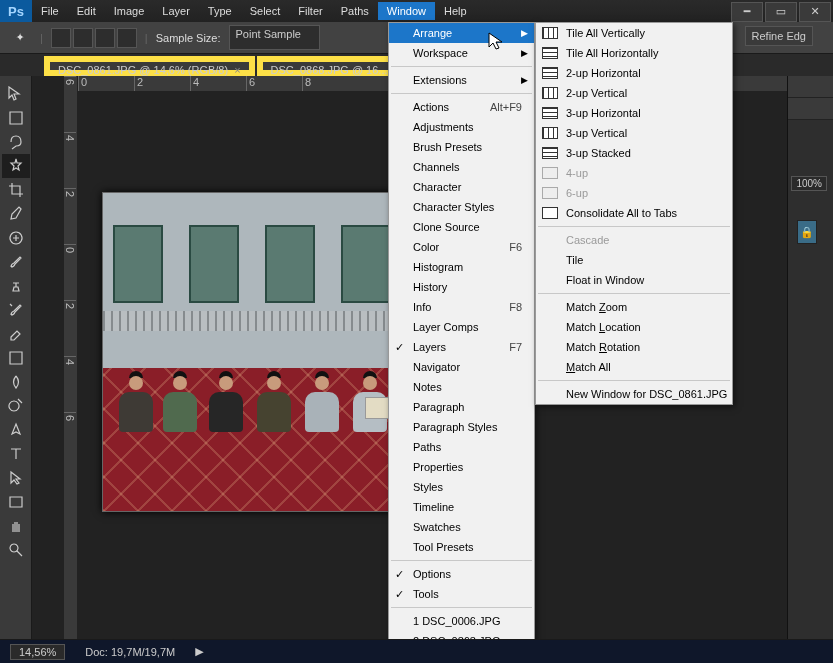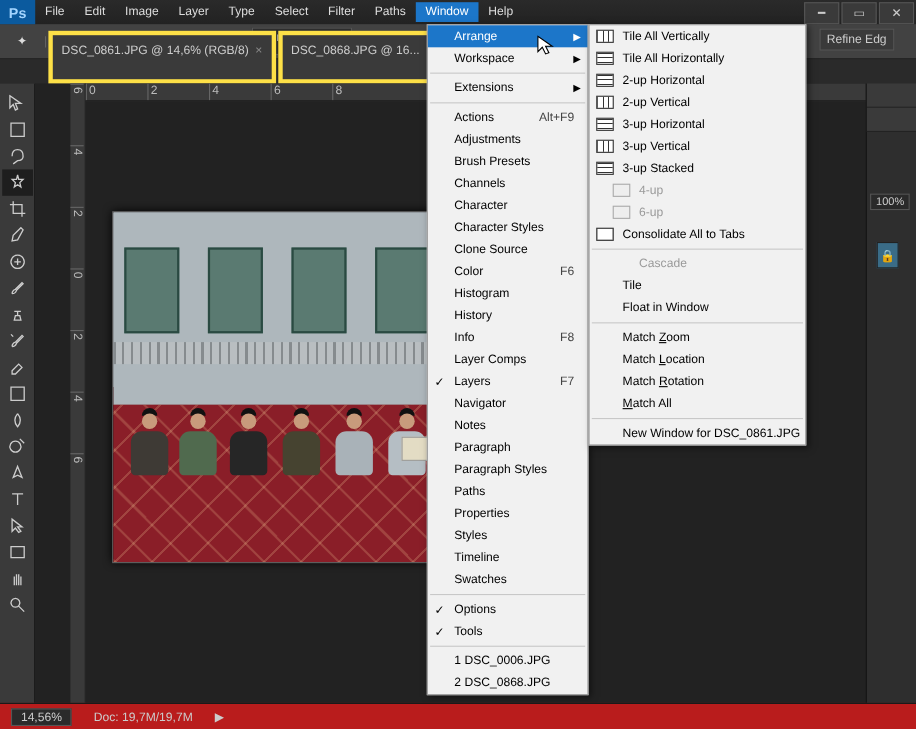--- a/index.html
+++ b/index.html
@@ -14,21 +14,21 @@
 .win-btn { width: 32px; height: 20px; background: #3a3a3a; border: 1px solid #555; margin: 1px 2px 0 0; display: flex; align-items: center; justify-content: center; color: #ccc; }
 
 .options-bar { height: 32px; background: #424242; border-bottom: 1px solid #1a1a1a; display: flex; align-items: center; padding: 0 8px; gap: 8px; color: #ddd; }
 .tool-icon-small { width: 24px; height: 20px; display: flex; align-items: center; justify-content: center; }
 .swatch-group { display: flex; gap: 2px; }
 .swatch { width: 20px; height: 20px; background: #2d2d2d; border: 1px solid #555; }
 .sample-select { background: #2d2d2d; border: 1px solid #555; color: #ccc; padding: 2px 18px 2px 6px; height: 25px; }
 .refine-btn { position: absolute; right: 20px; top: 26px; background: #3a3a3a; border: 1px solid #555; color: #ccc; padding: 3px 6px; }
 
 .tab-bar { height: 22px; background: #2a2a2a; display: flex; align-items: flex-end; padding-left: 44px; }
-.doc-tab { height: 20px; background: #3a3a3a; border: 4px solid #fde047; padding: 20px 8px; color: #ccc; display: flex; align-items: flex-end; gap: 6px; margin-right: 2px; }
+.doc-tab { height: 20px; background: #3a3a3a; border: 6px solid #fde047; padding: 2px 8px; color: #ccc; display: flex; align-items: flex-start; gap: 6px; margin-right: 2px; }
 .doc-tab .x { color: #888; }
 
 .workspace { position: absolute; top: 76px; left: 0; right: 0; bottom: 24px; display: flex; }
 .toolbox { width: 32px; background: #3a3a3a; border-right: 1px solid #1a1a1a; display: flex; flex-direction: column; padding-top: 6px; }
 .tool { width: 28px; height: 24px; margin: 0 auto; display: flex; align-items: center; justify-content: center; color: #ccc; }
 .tool.selected { background: #1e1e1e; }
 .tool svg { width: 16px; height: 16px; }
 
 .ruler-top { position: absolute; left: 46px; top: 0; right: 0; height: 16px; background: #3a3a3a; border-bottom: 1px solid #222; color: #bbb; font-size: 9px; display: flex; }
 .ruler-top .tick { width: 56px; border-left: 1px solid #666; padding-left: 2px; }
@@ -62,32 +62,32 @@
 .lock { position: absolute; right: 16px; top: 144px; width: 20px; height: 24px; background: #3a6c87; border: 1px solid #222; display: flex; align-items: center; justify-content: center; color: #111; }
 
 .dropdown { position: absolute; background: #f1f1f1; color: #000; border: 1px solid #999; box-shadow: 2px 2px 6px rgba(0,0,0,.5); }
 .dd-window { left: 388px; top: 22px; width: 147px; }
 .dd-row { padding: 4px 22px 4px 24px; display: flex; align-items: center; position: relative; white-space: nowrap; }
 .dd-row.hl { background: #1c76c9; color: #fff; }
 .dd-row .arrow { position: absolute; right: 6px; font-size: 9px; }
 .dd-row .sc { position: absolute; right: 12px; color: #444; }
 .dd-row .chk { position: absolute; left: 6px; }
 .dd-sep { height: 1px; background: #c8c8c8; margin: 3px 2px; }
-.dd-row.disabled { color: #9a9a9a; margin-left: 15px; }
+.dd-row.disabled { color: #9a9a9a; }
 .cursor { position: absolute; left: 488px; top: 32px; pointer-events: none; }
 
 .dd-arrange { left: 535px; top: 22px; width: 198px; }
 .dd-arrange .dd-row { padding-left: 30px; }
 .icn { position: absolute; left: 6px; width: 16px; height: 12px; border: 1px solid #333; }
 .icn.v { background: repeating-linear-gradient(90deg,#333 0 1px,#fff 1px 5px); }
 .icn.h { background: repeating-linear-gradient(#333 0 1px,#fff 1px 4px); }
 .icn.g { background: linear-gradient(90deg,#fff 50%,#fff 50%),linear-gradient(#333,#333); border: 1px solid #333; }
 .icn.dis { border-color: #aaa; background: #eee; }
 
-.status-bar { position: absolute; left: 0; right: 0; bottom: 0; height: 24px; background: #b91c1c; border-top: 1px solid #1a1a1a; display: flex; align-items: center; color: #ccc; padding: 0 10px; gap: 20px; }
+.status-bar { position: absolute; left: 0; right: 0; bottom: 0; height: 24px; background: #0f172a; border-top: 1px solid #1a1a1a; display: flex; align-items: center; color: #ccc; padding: 0 10px; gap: 20px; }
 .status-field { background: #2a2a2a; border: 1px solid #555; padding: 1px 8px; }
 .u { text-decoration: underline; }
 </style>
 </head>
 <body>
 
 <div class="titlebar">
   <div class="ps-logo">Ps</div>
   <div class="menu-bar" id="menu-bar">
       <div class="menu-item">File</div>
@@ -386,20 +386,23 @@
     </div>
     <div class="dd-row">
       <span>Styles</span>
     </div>
     <div class="dd-row">
       <span>Timeline</span>
     </div>
     <div class="dd-row">
       <span>Swatches</span>
     </div>
+    <div class="dd-row">
+      <span>Tool Presets</span>
+    </div>
     <div class="dd-sep"></div>
     <div class="dd-row">
       <span class="chk">✓</span>
       <span>Options</span>
     </div>
     <div class="dd-row">
       <span class="chk">✓</span>
       <span>Tools</span>
     </div>
     <div class="dd-sep"></div>

